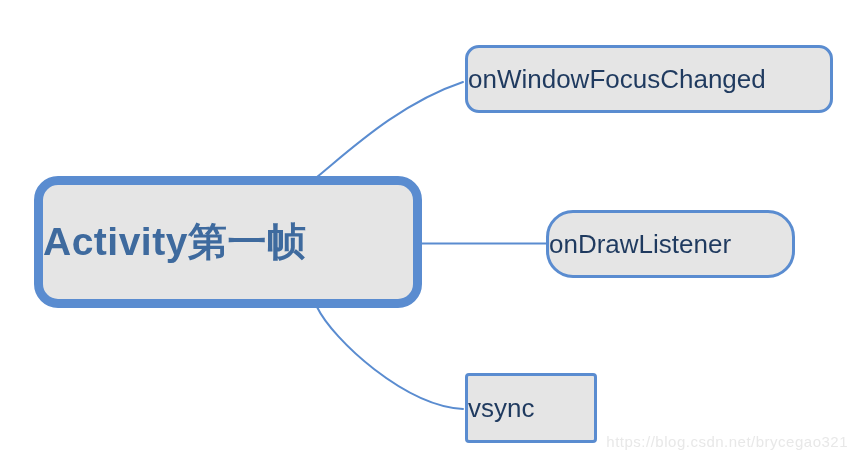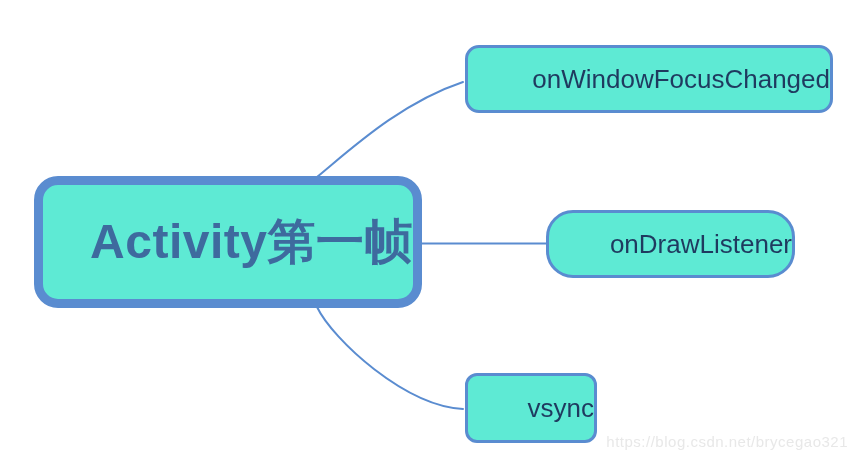--- a/index.html
+++ b/index.html
@@ -25,37 +25,37 @@
   }
   .connectors path {
     fill: none;
     stroke: #5A8CD0;
     stroke-width: 2;
     stroke-linecap: round;
   }
   .node {
     position: absolute;
     box-sizing: border-box;
-    background: #5eead4;
+    background: #e5e5e5;
     border: 3.5px solid #5A8CD0;
     border-radius: 14px;
     display: flex;
     align-items: center;
-    justify-content: flex-end;
+    justify-content: flex-start;
   }
   .node-root {
     left: 34px;
     top: 176px;
     width: 388px;
     height: 132px;
     border-width: 9px;
     border-radius: 24px;
   }
   .node-root .label {
-    font-size: 48px;
+    font-size: 39px;
     font-weight: bold;
     color: #3E6A9E;
     letter-spacing: 0.5px;
   }
   .node-child .label {
     font-size: 26px;
     font-weight: 400;
     color: #1F3A5F;
   }
   .node-top {
@@ -69,21 +69,21 @@
     top: 210px;
     width: 249px;
     height: 68px;
     border-radius: 27px;
   }
   .node-bottom {
     left: 465px;
     top: 373px;
     width: 132px;
     height: 70px;
-    border-radius: 12px;
+    border-radius: 4px;
   }
   .label {
     white-space: nowrap;
   }
   .watermark {
     position: absolute;
     right: 8px;
     top: 433px;
     font-size: 15px;
     color: #E8E8E8;

